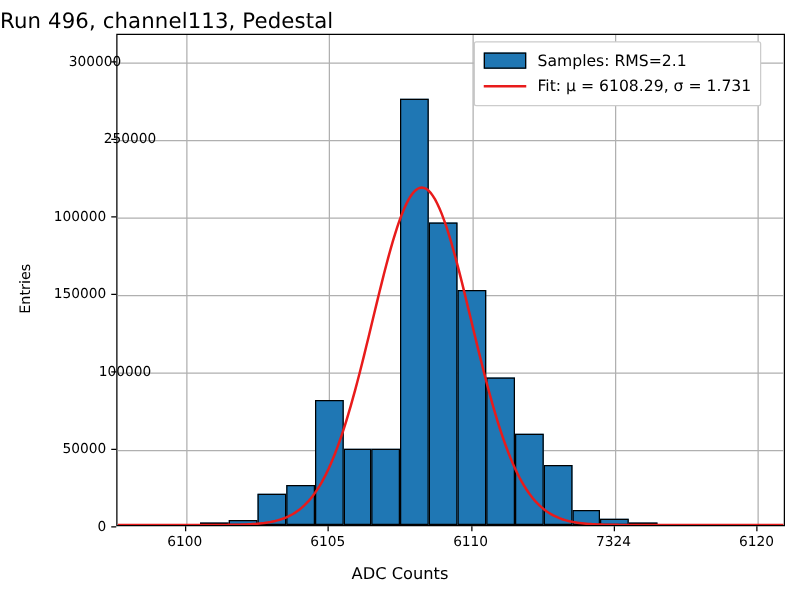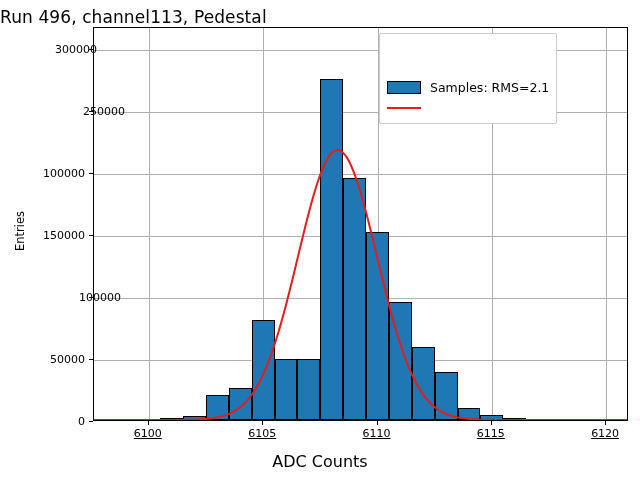--- a/index.html
+++ b/index.html
@@ -40,50 +40,49 @@
     background:#1f77b4;
     border:1.1px solid #000;
     box-sizing:border-box;
   }
 
   
   .tick-x{position:absolute;width:1px;height:3.5px;background:#000;}
   .tick-y{position:absolute;height:1px;width:3.5px;background:#000;}
   .xticklabel{
     position:absolute;font-size:11px;color:#000;
-    text-align:center;transform:translateX(-50%);text-decoration:underline;
+    text-align:center;transform:translateX(-50%);
   }
   .yticklabel{
     position:absolute;font-size:11px;color:#000;
     text-align:right;transform:translateY(-50%);
   }
   #xlabel{
     position:absolute;left:0;top:452px;width:640px;
-    text-align:center;font-size:16px;color:#000;
+    text-align:center;font-size:13px;color:#000;
   }
   #ylabel{
     position:absolute;font-size:11.5px;color:#000;
     left:-80px;top:224px;width:200px;text-align:center;
     transform:rotate(-90deg);transform-origin:center center;
   }
 
   
   #legend{
     position:absolute;
     left:379px;top:33px;
     background:#ffffff;
     border:0.9px solid #cccccc;
     border-radius:2px;
     padding:5px 7px 6px 7px;
     box-sizing:border-box;
   }
   .legend-row{
     display:flex;align-items:center;
     height:19px;
-    margin-top:39px;
   }
   .legend-row + .legend-row{margin-top:1px;}
   .legend-key{
     width:34px;height:13px;margin-right:9px;
     display:flex;align-items:center;justify-content:center;
     flex:0 0 34px;
   }
   .key-patch{
     width:34px;height:13px;
     background:#1f77b4;border:1.1px solid #000;
@@ -137,21 +136,21 @@
   </div>
 
   <div id="ticks-x">
       <div class="tick-x" style="left: 147.872px; top: 421px;"></div>
       <div class="xticklabel" style="left: 147.872px; top: 427px;">6100</div>
       <div class="tick-x" style="left: 262.188px; top: 421px;"></div>
       <div class="xticklabel" style="left: 262.188px; top: 427px;">6105</div>
       <div class="tick-x" style="left: 376.504px; top: 421px;"></div>
       <div class="xticklabel" style="left: 376.504px; top: 427px;">6110</div>
       <div class="tick-x" style="left: 490.821px; top: 421px;"></div>
-      <div class="xticklabel" style="left: 490.821px; top: 427px;">6115</div>
+      <div class="xticklabel" style="left: 490.821px; top: 427px;">7324</div>
       <div class="tick-x" style="left: 605.137px; top: 421px;"></div>
       <div class="xticklabel" style="left: 605.137px; top: 427px;">6120</div>
     </div>
   <div id="ticks-y">
       <div class="tick-y" style="top: 421px; left: 89px;"></div>
       <div class="yticklabel" style="top: 421px; left: 0px; width: 85px;">0</div>
       <div class="tick-y" style="top: 359.05px; left: 89px;"></div>
       <div class="yticklabel" style="top: 359.05px; left: 0px; width: 85px;">50000</div>
       <div class="tick-y" style="top: 297.101px; left: 89px;"></div>
       <div class="yticklabel" style="top: 297.101px; left: 0px; width: 85px; margin-left: 36px;">100000</div>
@@ -172,16 +171,17 @@
     <div class="legend-row">
       <span class="legend-key">
           <span class="key-patch"></span>
         </span>
       <span class="legend-text">Samples: RMS=2.1</span>
     </div>
     <div class="legend-row">
       <span class="legend-key">
           <span class="key-line"></span>
         </span>
+      <span class="legend-text">Fit: μ = 6108.29, σ = 1.731</span>
     </div>
   </div>
 
 </div>
 
 </body></html>

